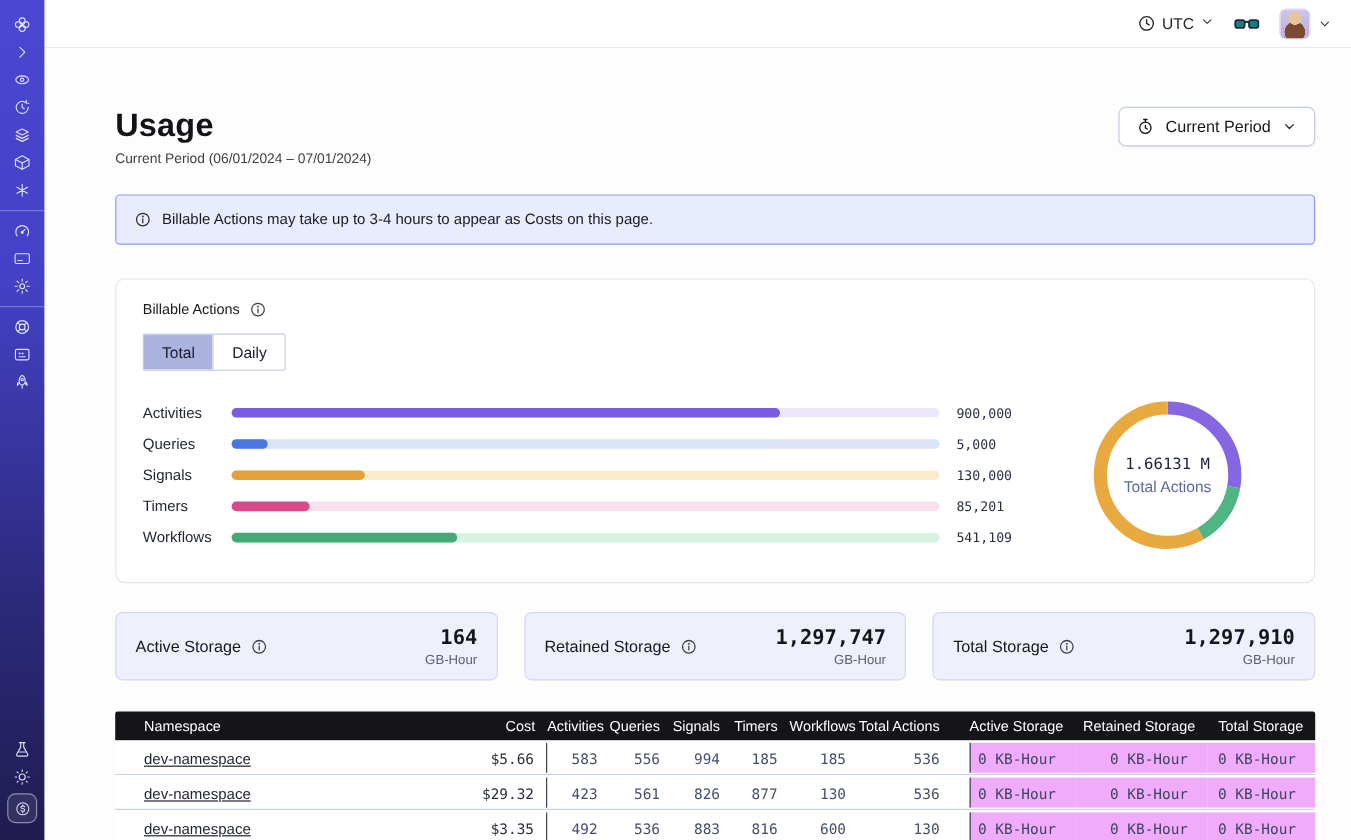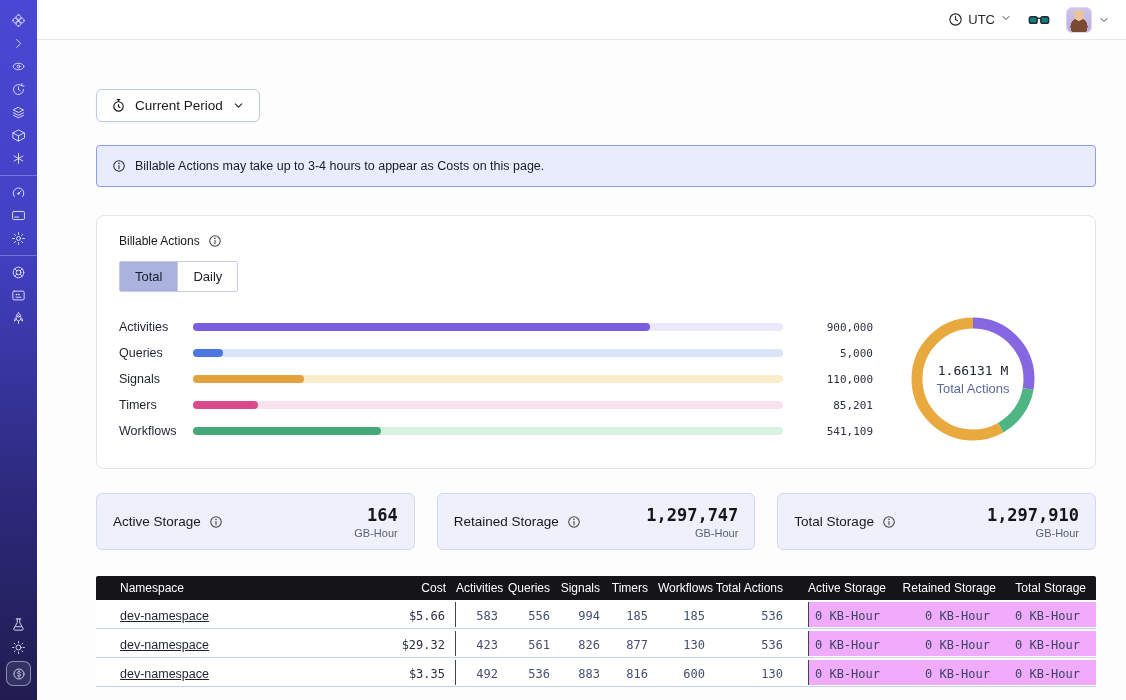--- a/index.html
+++ b/index.html
@@ -47,21 +47,21 @@
   .tab { padding:7px 15px; font-size:13px; color:#1c1c28; cursor:pointer; background:#fff; }
   .tab.active { background:#aab2de; }
   .tab + .tab { border-left:1px solid #c5cae6; }
 
   .chart-row { margin-top:20px; display:flex; align-items:center; }
   .bars { flex:1; }
   .bar-row { display:flex; align-items:center; height:26px; }
   .bar-label { width:64px; font-size:12.5px; color:#1f2430; flex:none; }
   .bar-track { flex:1; height:8px; border-radius:4px; position:relative; margin:0 14px 0 10px; }
   .bar-fill { position:absolute; left:0; top:0; height:8px; border-radius:4px; }
-  .bar-value { width:76px; text-align:right; font-size:11px; color:#2b3040; flex:none; }
+  .bar-value { width:76px; text-align:left; font-size:11px; color:#2b3040; flex:none; }
 
   .donut-wrap { width:200px; flex:none; display:flex; align-items:center; justify-content:center; position:relative; }
   .donut-center { position:absolute; text-align:center; }
   .donut-value { font-size:13px; color:#20263a; }
   .donut-label { font-size:13px; color:#5b6b9e; margin-top:3px; }
 
   
   .storage-row { margin-top:24px; display:flex; gap:22px; }
   .storage-card { flex:1; background:#eef0fb; border:1px solid #d3d8f0; border-radius:6px;
     padding:9px 16px; display:flex; justify-content:space-between; align-items:center; min-height:57px; }
@@ -225,20 +225,24 @@
       <svg class="ic" viewBox="0 0 24 24" width="12" height="12" fill="none" stroke="#3f3f46" stroke-width="2" stroke-linecap="round" stroke-linejoin="round">
           <path d="M6 9l6 6 6-6"></path>
         </svg>
     </span>
   </div>
 </header>
 
 <main class="main">
 
   <div class="page-header">
+    <div>
+      <h1 class="page-title">Usage</h1>
+      <div class="page-subtitle">Current Period (06/01/2024 – 07/01/2024)</div>
+    </div>
     <button class="period-btn">
       <span>
         <svg class="ic" viewBox="0 0 24 24" width="15" height="15" fill="none" stroke="#18181b" stroke-width="1.8" stroke-linecap="round">
             <circle cx="12" cy="13.5" r="7.5"></circle>
             <path d="M12 10.5v3.2l2.3 1.4"></path>
             <path d="M9.8 2.5h4.4M12 2.5v3"></path>
           </svg>
       </span>
       <span>Current Period</span>
       <span>
@@ -290,21 +294,21 @@
             <div class="bar-track" style="background: rgb(217, 228, 248);">
               <div class="bar-fill" style="width: 5%; background: rgb(74, 119, 224);"></div>
             </div>
             <span class="bar-value mono">5,000</span>
           </div>
           <div class="bar-row">
             <span class="bar-label">Signals</span>
             <div class="bar-track" style="background: rgb(248, 236, 203);">
               <div class="bar-fill" style="width: 18.8%; background: rgb(227, 162, 61);"></div>
             </div>
-            <span class="bar-value mono">110,000</span>
+            <span class="bar-value mono">130,000</span>
           </div>
           <div class="bar-row">
             <span class="bar-label">Timers</span>
             <div class="bar-track" style="background: rgb(250, 225, 239);">
               <div class="bar-fill" style="width: 11%; background: rgb(217, 73, 140);"></div>
             </div>
             <span class="bar-value mono">85,201</span>
           </div>
           <div class="bar-row">
             <span class="bar-label">Workflows</span>

